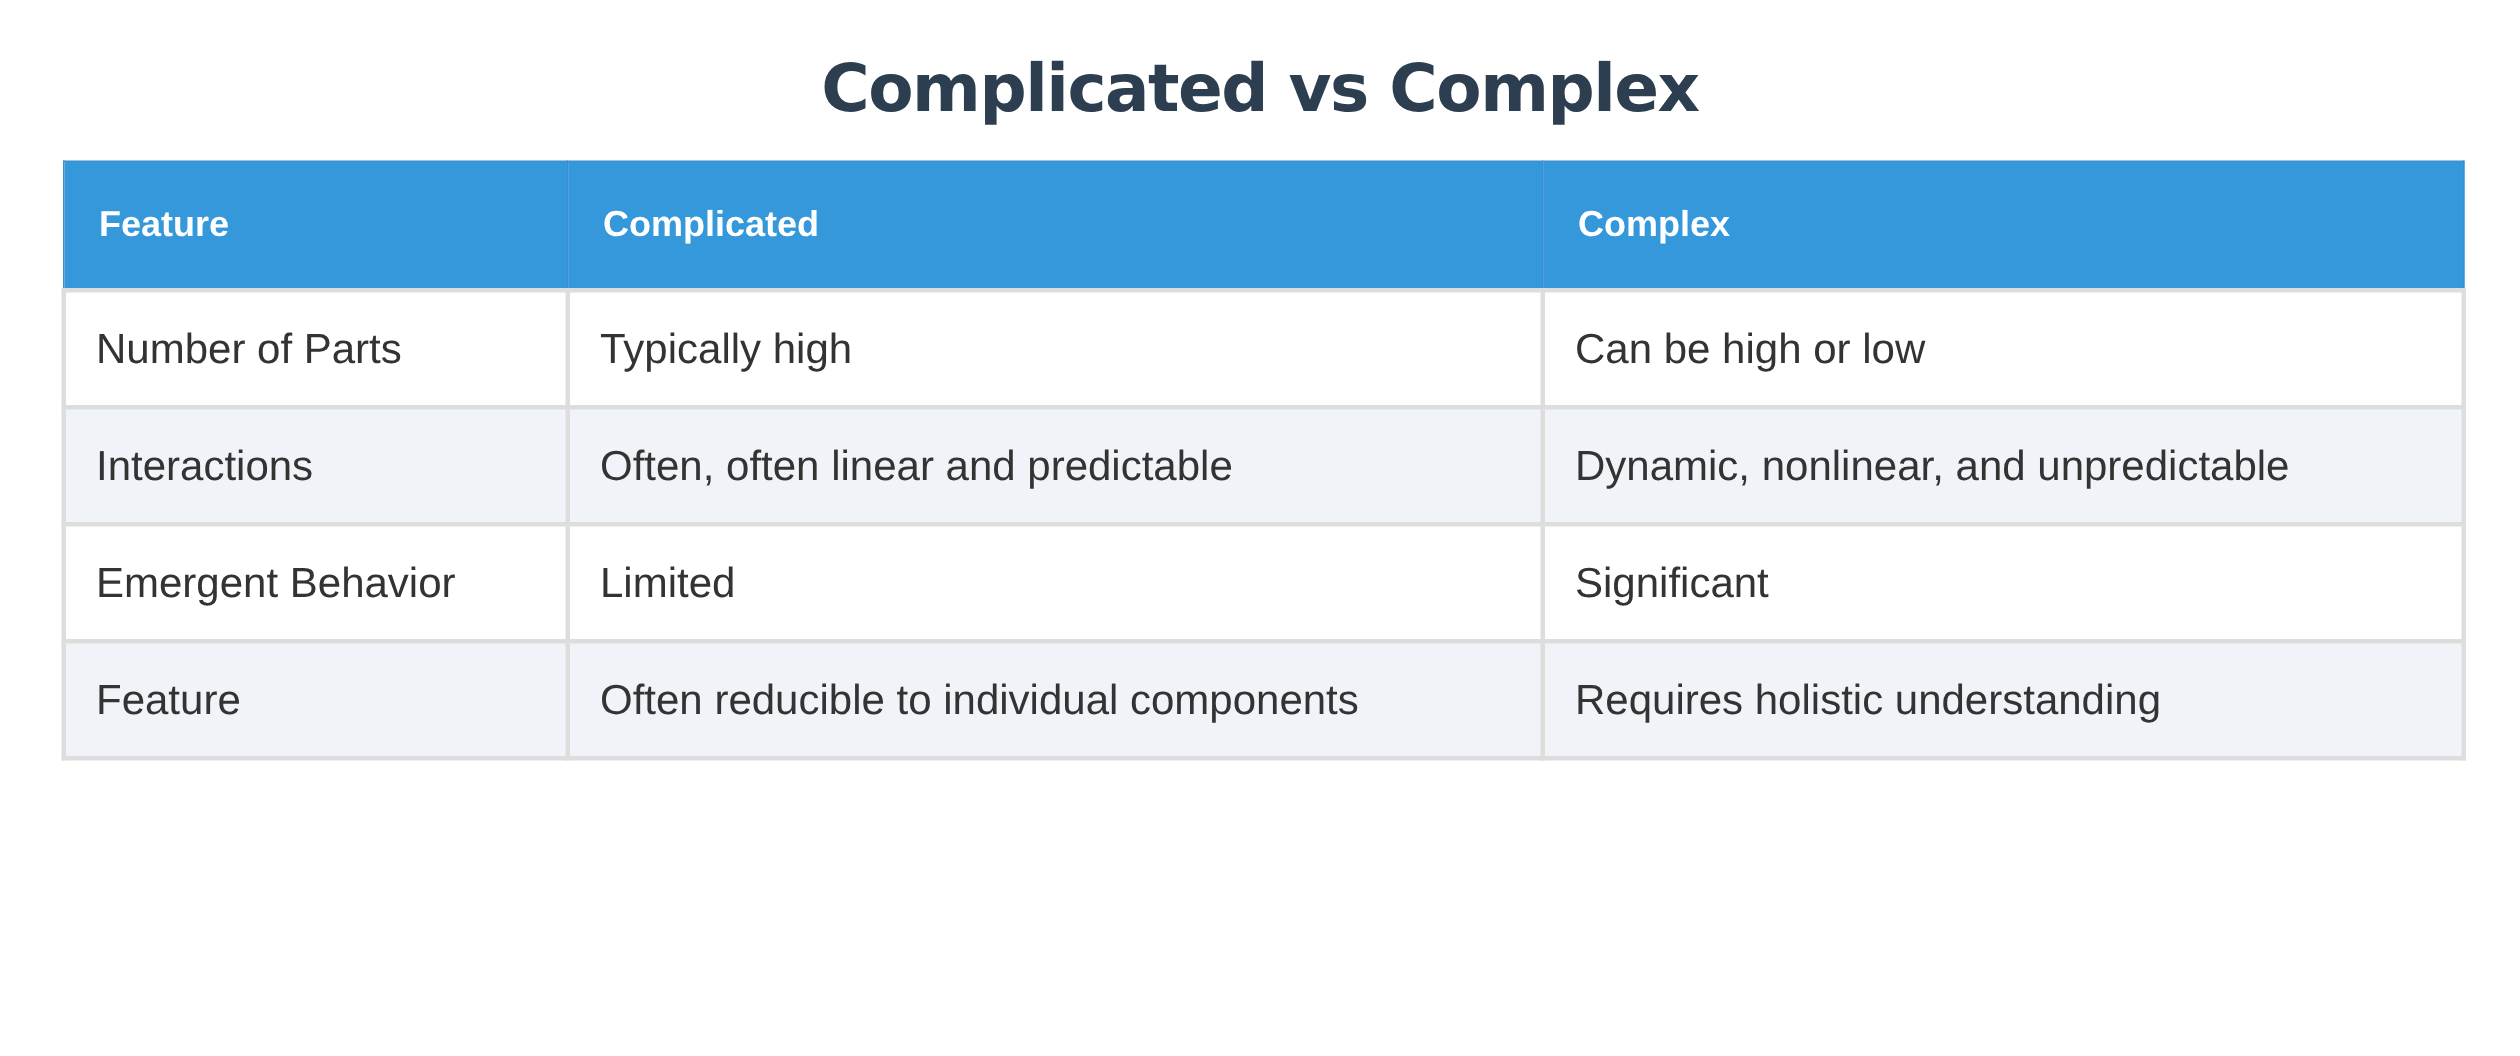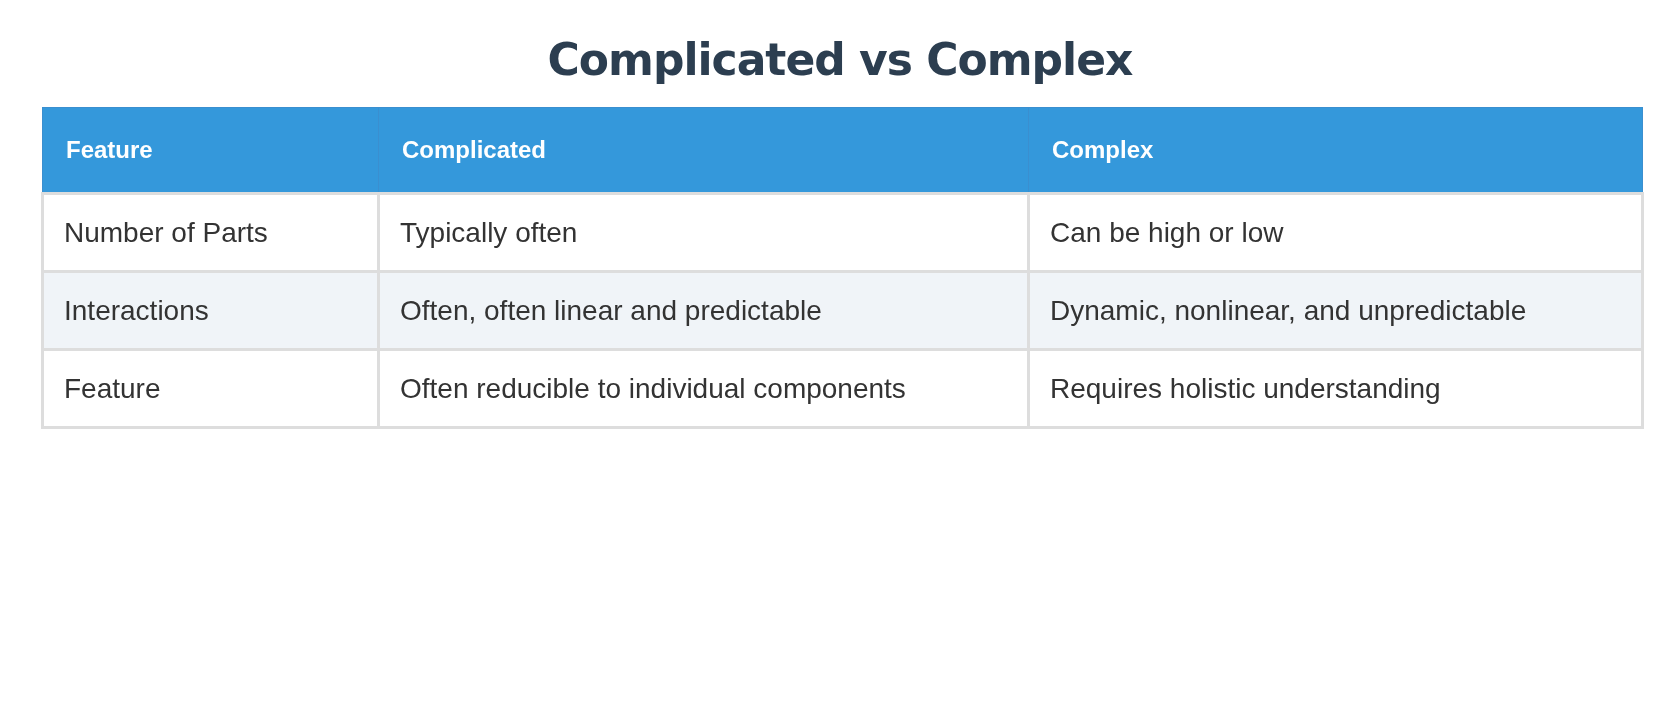--- a/index.html
+++ b/index.html
@@ -87,27 +87,32 @@
       <thead>
         <tr>
           <th>Feature</th>
           <th>Complicated</th>
           <th>Complex</th>
         </tr>
       </thead>
       <tbody>
         <tr>
           <td>Number of Parts</td>
-          <td>Typically often</td>
+          <td>Typically high</td>
           <td>Can be high or low</td>
         </tr>
         <tr>
           <td>Interactions</td>
           <td>Often, often linear and predictable</td>
           <td>Dynamic, nonlinear, and unpredictable</td>
+        </tr>
+        <tr>
+          <td>Emergent Behavior</td>
+          <td>Limited</td>
+          <td>Significant</td>
         </tr>
         <tr>
           <td>Feature</td>
           <td>Often reducible to individual components</td>
           <td>Requires holistic understanding</td>
         </tr>
       </tbody>
     </table>
   </div>
 </div>

